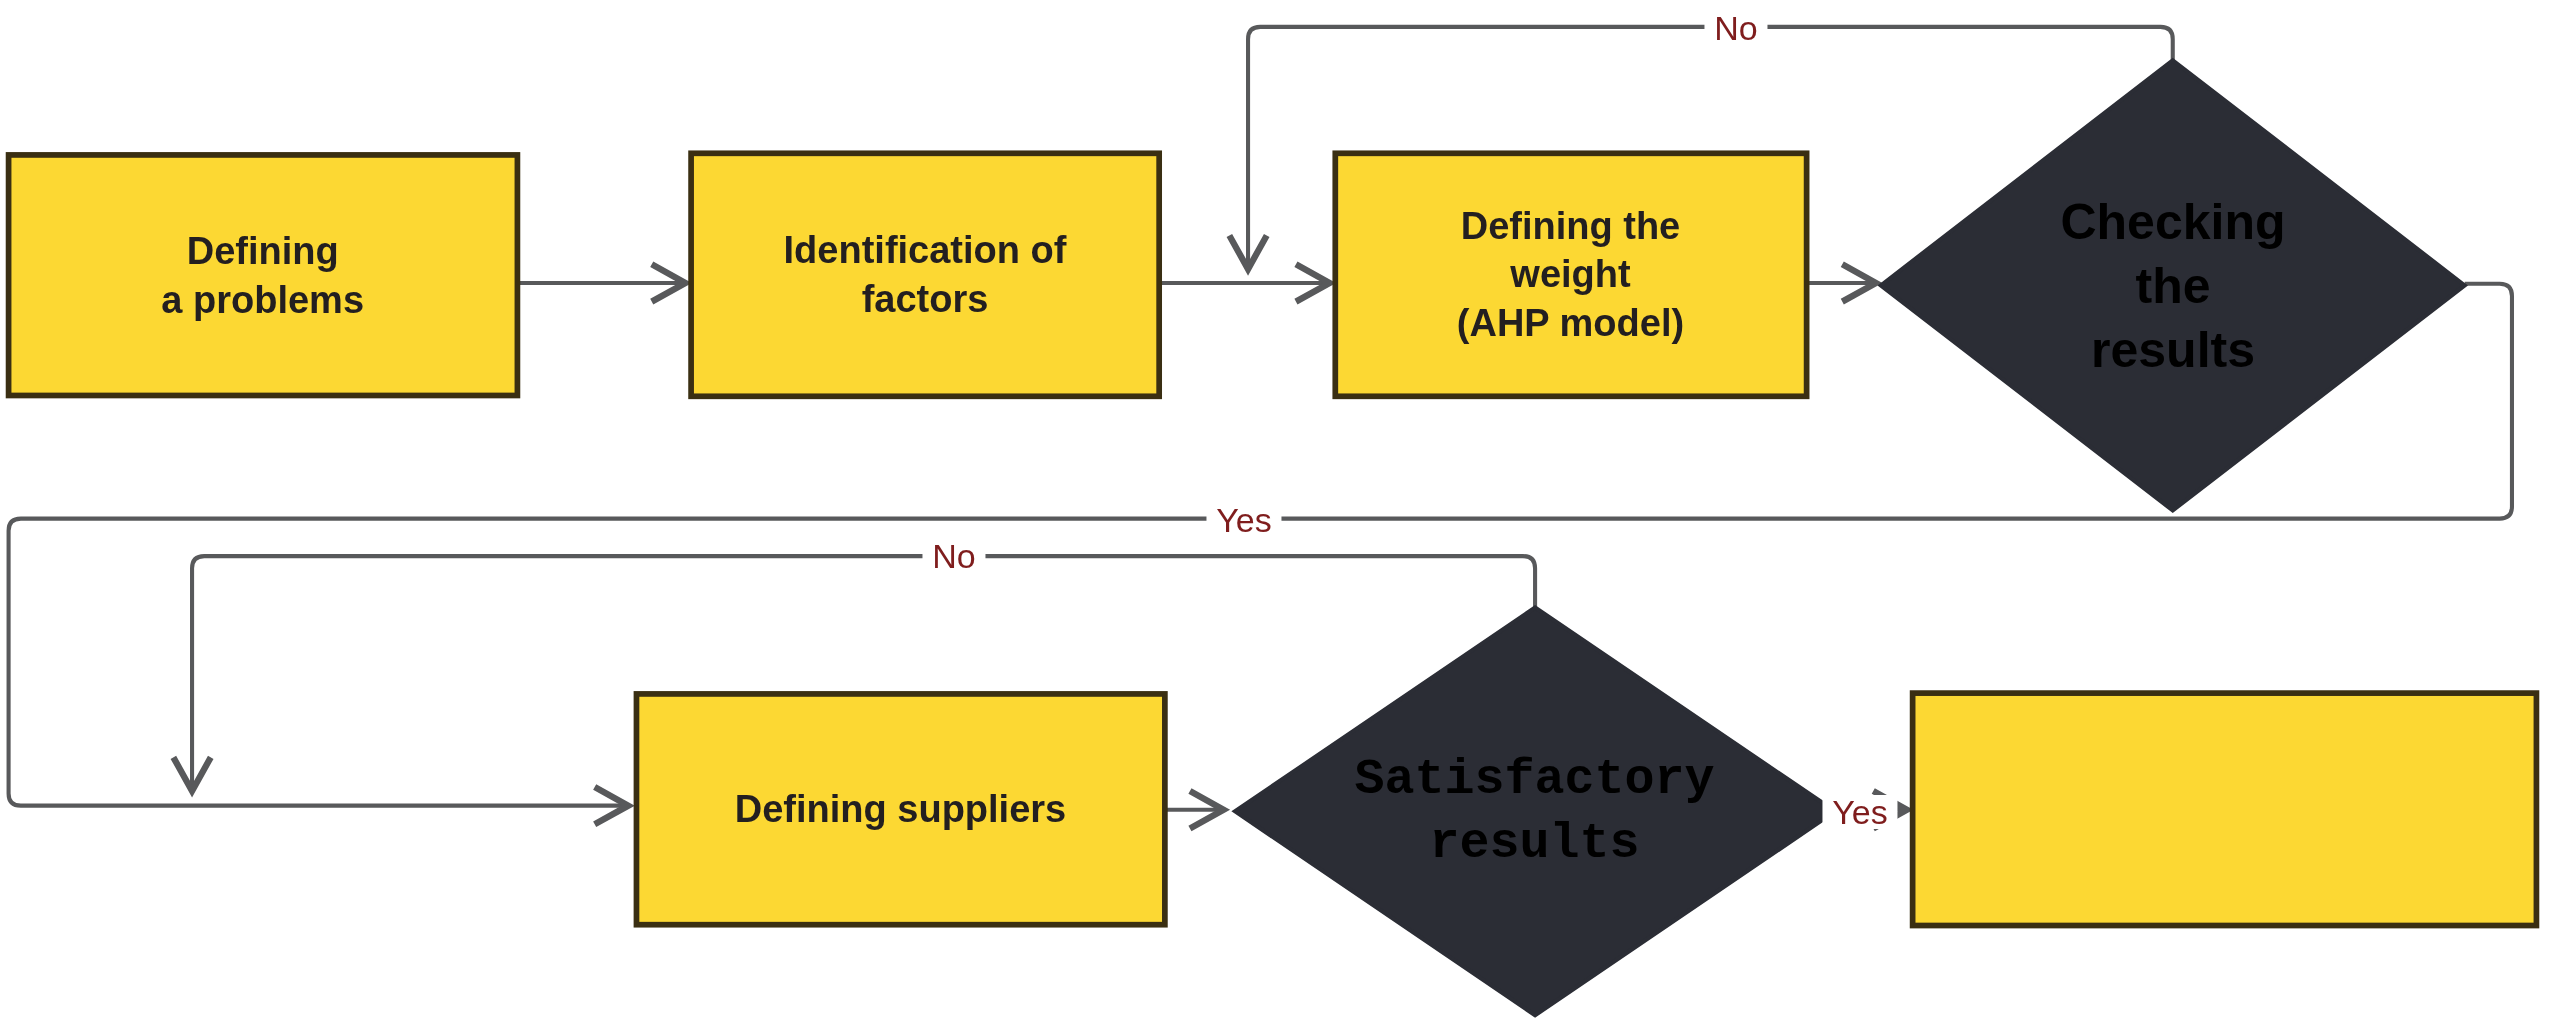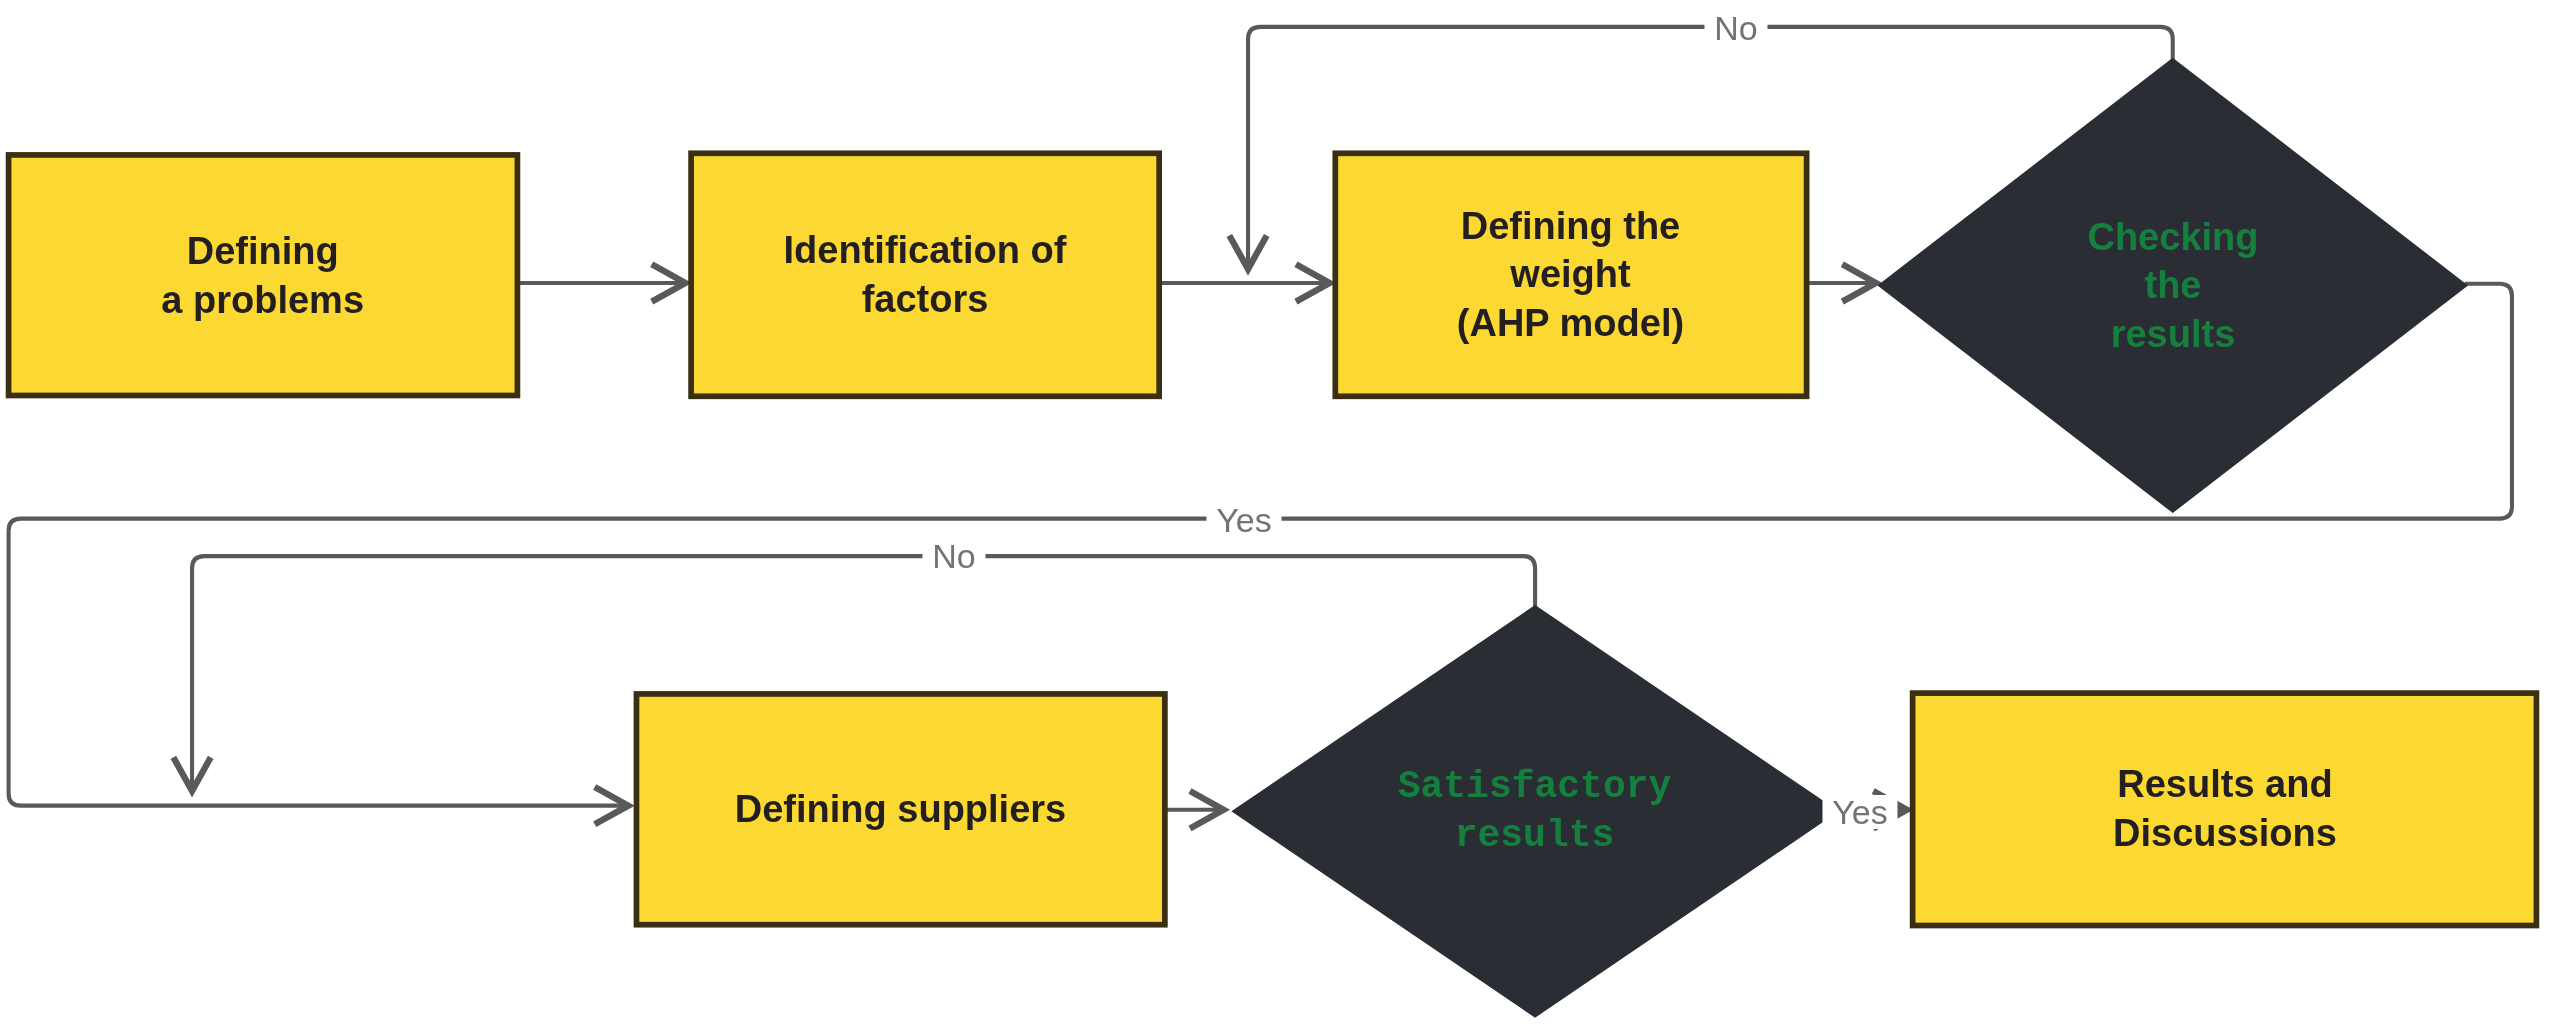--- a/index.html
+++ b/index.html
@@ -33,26 +33,26 @@
     font-weight: bold;
     pointer-events: none;
     white-space: pre-line;
     line-height: 1.28;
   }
   .proc-label {
     color: #231f20;
     font-size: 38px;
   }
   .dec-label {
-    color: #15803d;
-    font-size: 38px;
+    color: #000000;
+    font-size: 50px;
   }
   .edge-label {
     position: absolute;
-    color: #737373;
+    color: #7f1d1d;
     font-size: 34px;
     font-weight: normal;
     background: #ffffff;
     padding: 0 9.8px;
     transform: translate(-50%, -50%);
     white-space: nowrap;
     line-height: 1;
   }
 </style>
 </head>
@@ -114,22 +114,20 @@
 
   <div class="node-label dec-label" style="left:1946px; top:163px; width:454px; height:245px;">Checking
 the
 results</div>
 
   <div class="node-label proc-label" style="left:636px; top:694px; width:529px; height:231px;">Defining suppliers</div>
 
   <div class="node-label dec-label" style="left:1290px; top:710px; width:489px; height:204px;font-family:Liberation Mono, monospace;">Satisfactory
 results</div>
 
-  <div class="node-label proc-label" style="left:1913px; top:693px; width:624px; height:232px;">Results and
-Discussions</div>
 
   <div class="edge-label" style="left:1736px; top:28px;">No</div>
 
   <div class="edge-label" style="left:1244px; top:520px;">Yes</div>
 
   <div class="edge-label" style="left:954px; top:556px;">No</div>
 
   <div class="edge-label" style="left:1860px; top:812px;">Yes</div>
 
 </div>

